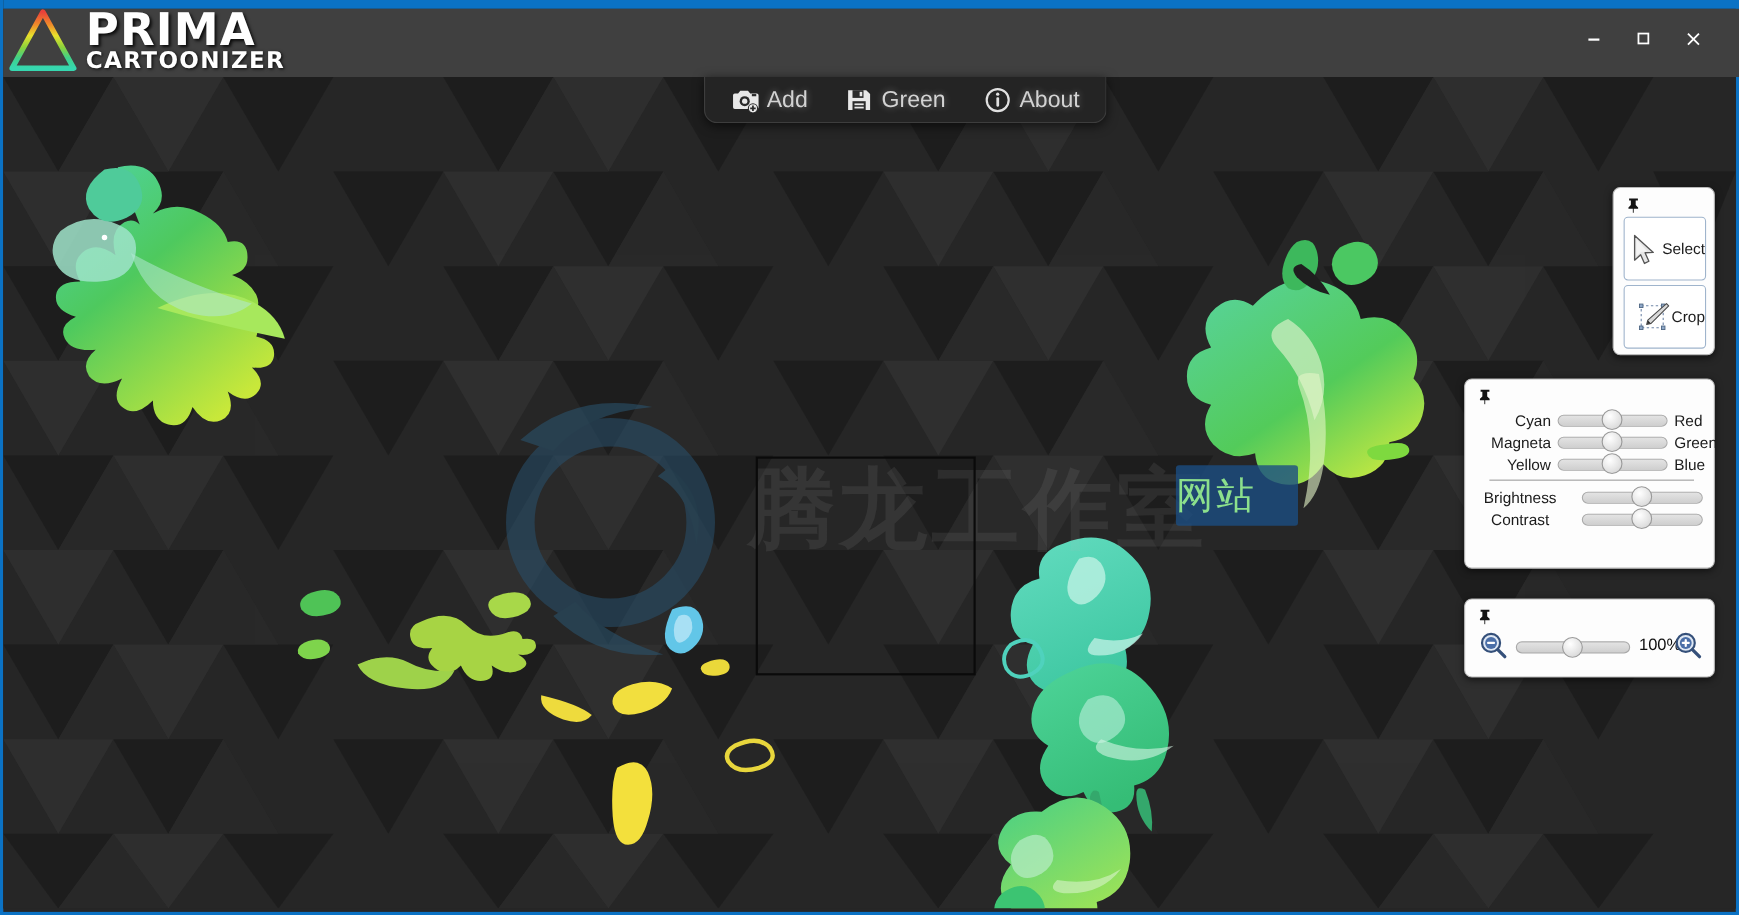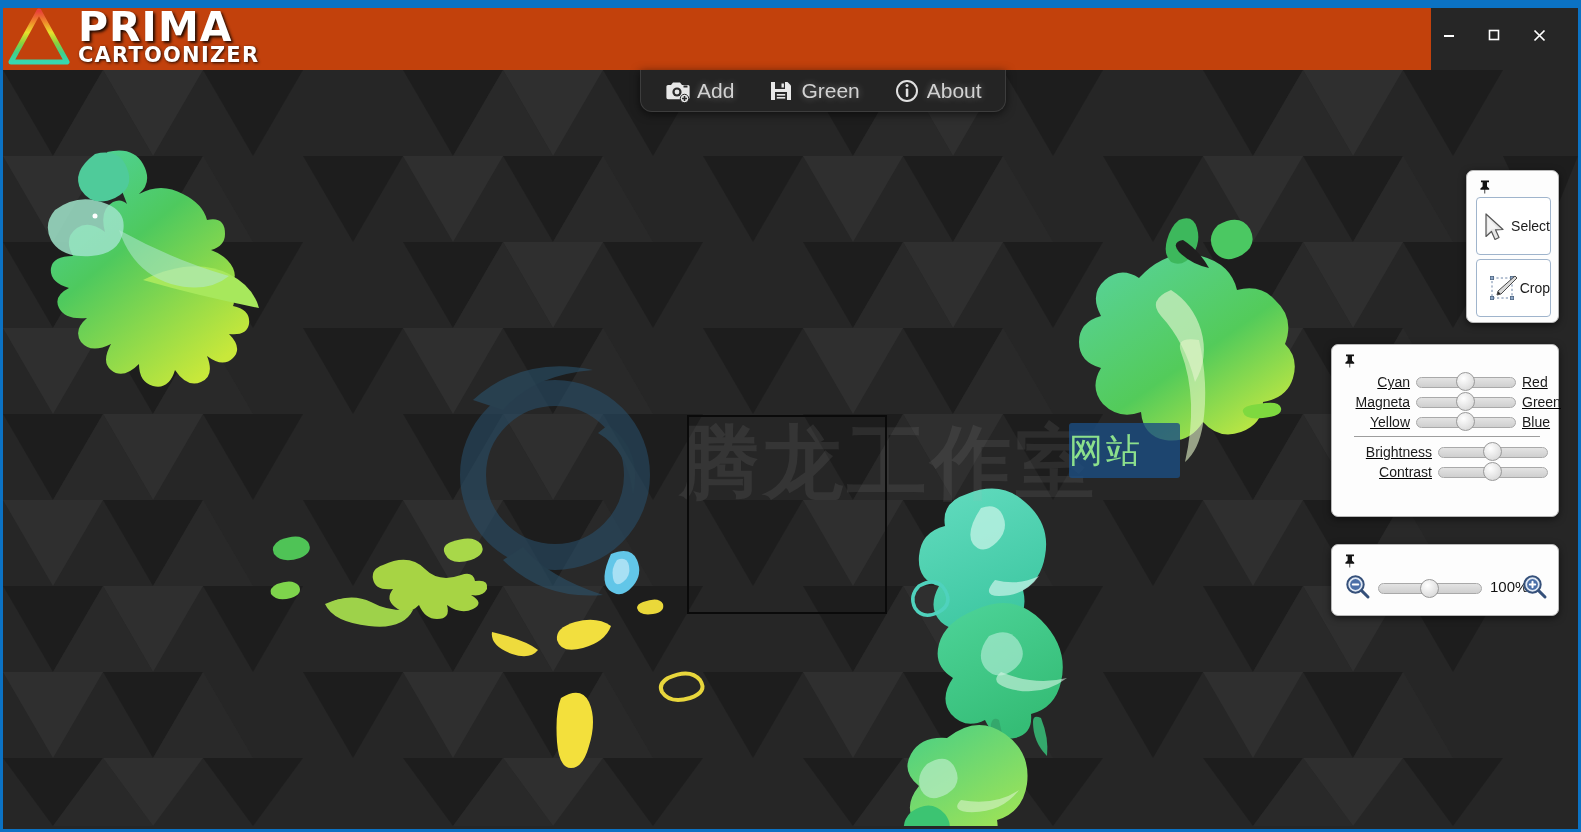--- a/index.html
+++ b/index.html
@@ -21,22 +21,22 @@
   
   #accent-bar {
     position: absolute; left: 0; top: 0;
     width: 1581px; height: 8px;
     background: #0b72c4;
   }
 
   
   #titlebar {
     position: absolute; left: 0; top: 8px;
-    width: 1428px; height: 62px;
-    background: #c2410c;
+    width: 1578px; height: 62px;
+    background: #404040;
   }
 
   #logo-wrap {
     position: absolute; left: 5px; top: 0px;
     display: flex; align-items: center; gap: 8px;
   }
   #logo-mark {
     width: 62px; height: 58px; position: relative;
   }
   #logo-mark svg { display: block; }
@@ -174,21 +174,21 @@
   .tool-icon { width: 34px; height: 32px; margin-bottom: -2px; }
   .tool-label {
     font-family: "Liberation Sans", sans-serif;
     font-size: 14px; color: #1b1b1b; line-height: 16px;
   }
 
   
   #panel-color { left: 1328px; top: 344px; width: 228px; height: 173px; }
   .slider-row {
     position: absolute; height: 20px;
-    display: flex; align-items: center; text-decoration: underline;
+    display: flex; align-items: center;
   }
   .slider-lab {
     font-family: "Liberation Sans", sans-serif;
     font-size: 14px; color: #1b1b1b;
     white-space: nowrap;
   }
   .slider-lab.l { width: 78px; text-align: right; padding-right: 6px; }
   .slider-lab.r { width: 50px; text-align: left; padding-left: 6px; }
   .track {
     position: relative;
@@ -208,21 +208,21 @@
   }
   #row-cyan   { left: 6px;  top: 27px;  }
   #row-mag    { left: 6px;  top: 47px;  }
   #row-yel    { left: 6px;  top: 67px;  }
   #panel-div  {
     position: absolute; left: 22px; top: 91px;
     width: 186px; height: 1px; background: #9d9d9d;
   }
   #row-bri    { left: 0px;  top: 97px;  }
   #row-con    { left: 0px;  top: 117px; }
-  #row-bri .slider-lab.l, #row-con .slider-lab.l { width: 106px; }
+  #row-bri .slider-lab.l, #row-con .slider-lab.l { width: 106px; text-align: center; }
 
   
   #panel-zoom { left: 1328px; top: 544px; width: 228px; height: 72px; }
   #zoom-out-icon { position: absolute; left: 13px; top: 29px; width: 26px; height: 26px; }
   #zoom-in-icon  { position: absolute; left: 190px; top: 29px; width: 26px; height: 26px; }
   #zoom-track {
     position: absolute; left: 46px; top: 38px;
     width: 104px; height: 11px;
     background: linear-gradient(#e3e3e3,#cfcfcf);
     border: 1px solid #a9a9a9; border-radius: 6px;

